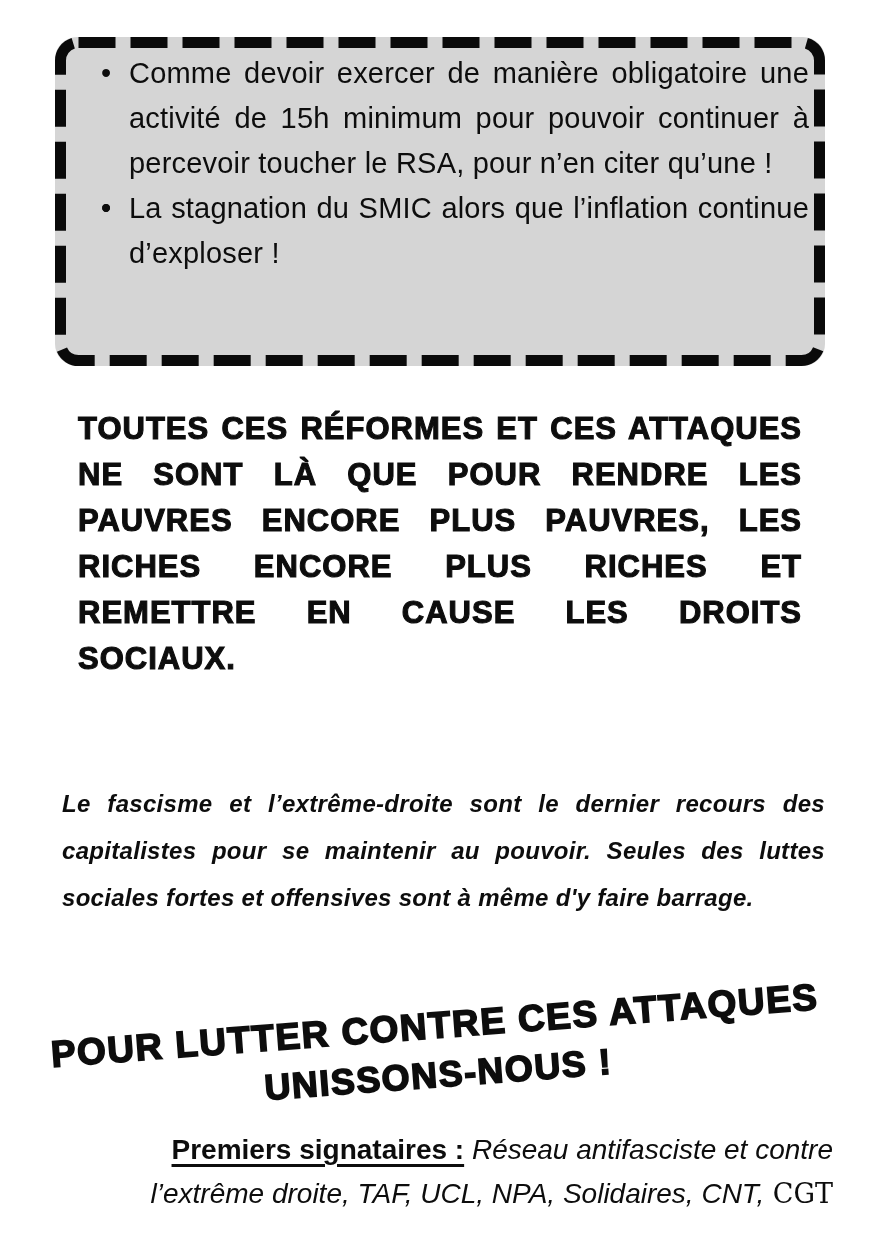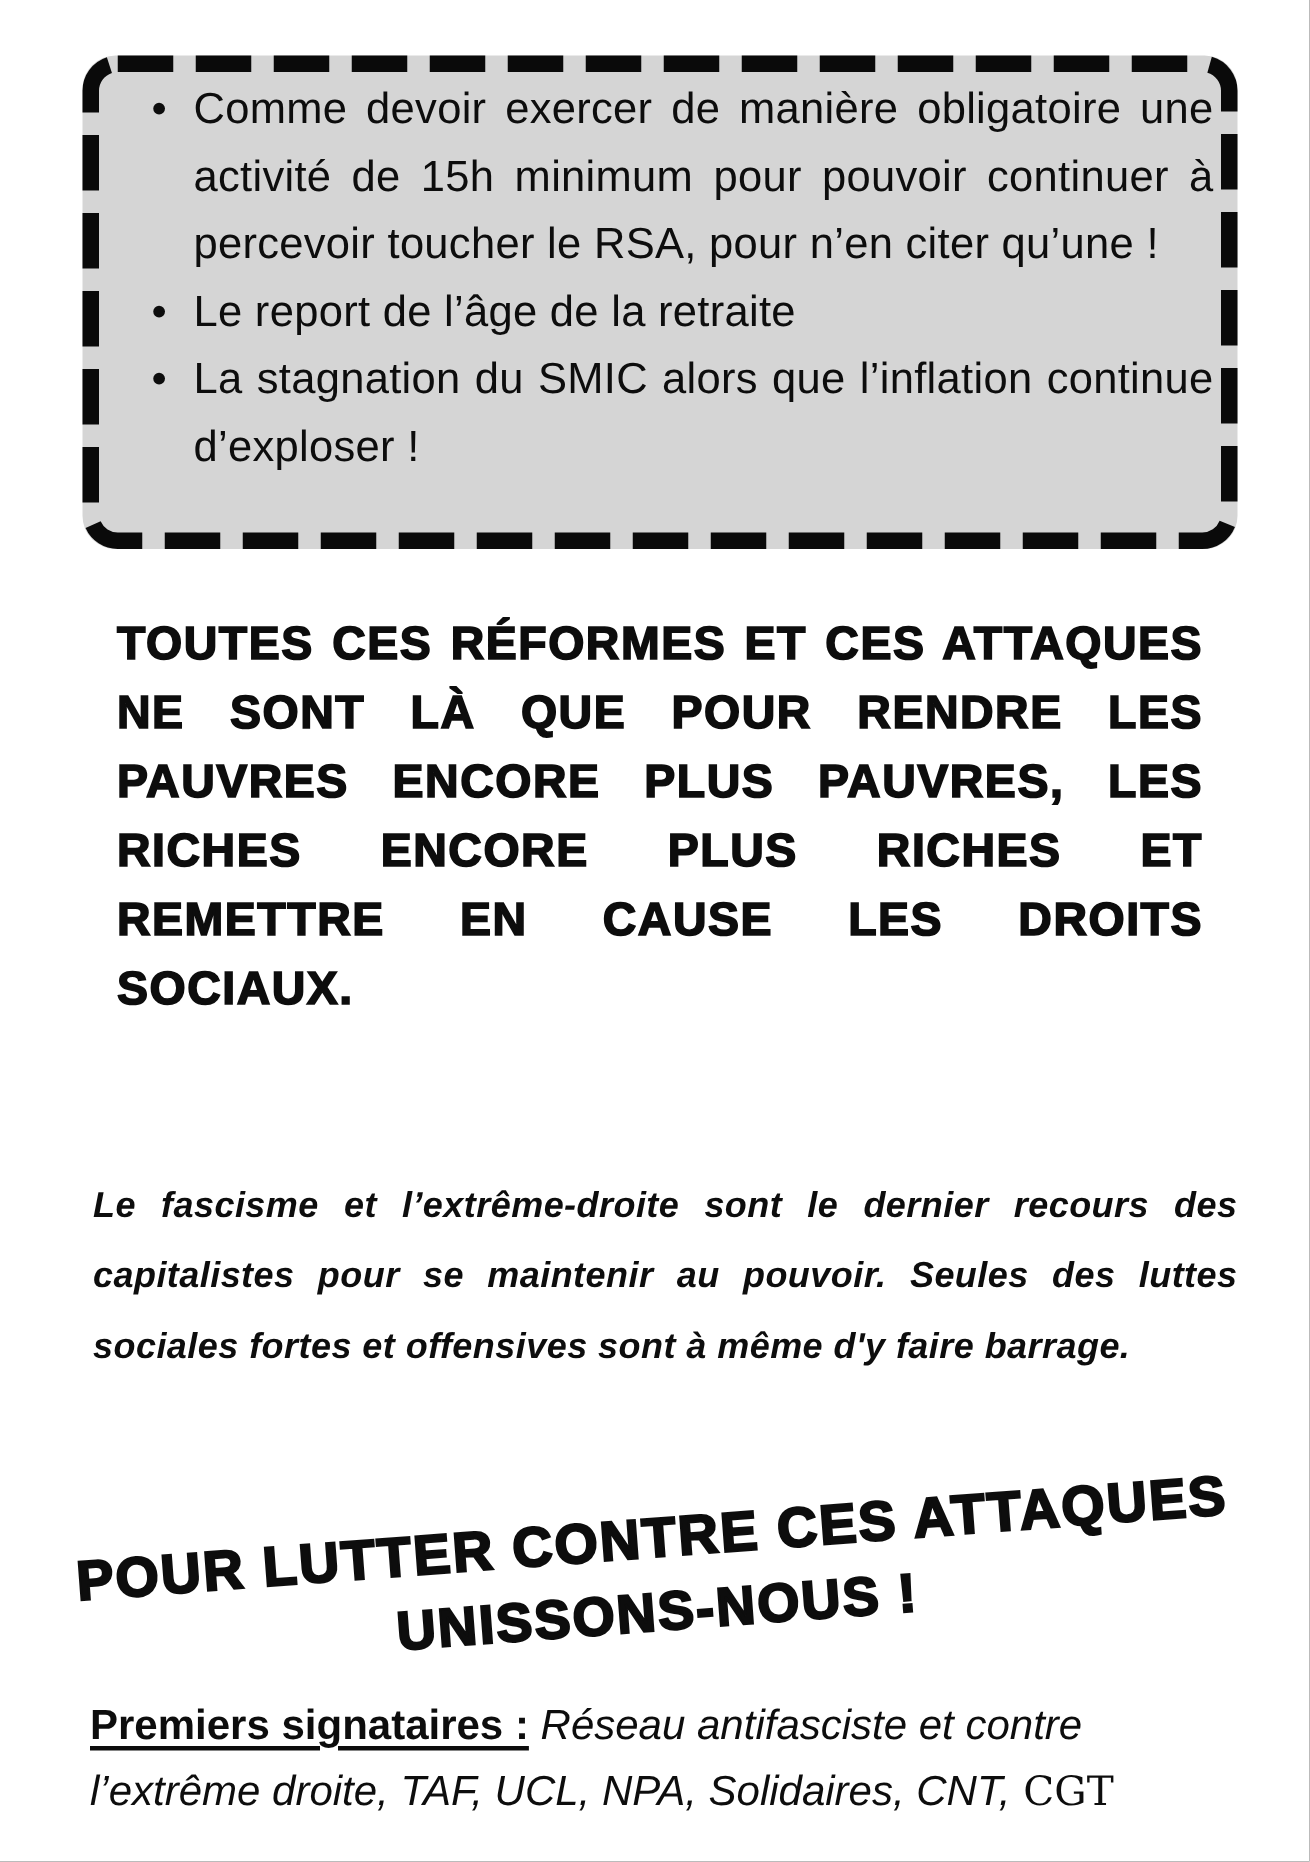--- a/index.html
+++ b/index.html
@@ -77,21 +77,21 @@
     -webkit-text-stroke:1.6px #0d0d0d;
     letter-spacing:1.5px;
   }
   .cta-line1{font-size:37px;line-height:48px;}
   .cta-line2{font-size:36px;line-height:50px;}
 
   
   .signatories{
     position:absolute;left:60px;right:40px;top:1128px;
     margin:0;
-    text-align:left;
+    text-align:right;
     font-size:28px;line-height:44px;
   }
   .sig-label{
     font-weight:bold;
     text-decoration:underline;
     text-decoration-thickness:3px;
     text-underline-offset:5px;
   }
   .sig-names{font-style:italic;}
   .sig-cgt{font-family:"DejaVu Serif","Liberation Serif",serif;font-size:27px;}
@@ -130,21 +130,20 @@
     <svg class="dash-border" width="770" height="329" aria-hidden="true">
       <rect x="5.5" y="5.5" width="759" height="318" rx="18" ry="18" fill="none" stroke="#0a0a0a" stroke-width="11" stroke-dasharray="37 15"></rect>
     </svg>
     <ul class="demands-list">
       <li class="demand-item">
         <span class="bullet">•</span>
         <span>Comme devoir exercer de manière obligatoire une activité de 15h minimum pour pouvoir continuer à percevoir toucher le RSA, pour n’en citer qu’une !</span>
       </li>
       <li class="demand-item">
         <span class="bullet">•</span>
-        <span>Le report de l’âge de la retraite</span>
       </li>
       <li class="demand-item">
         <span class="bullet">•</span>
         <span>La stagnation du SMIC alors que l’inflation continue d’exploser !</span>
       </li>
     </ul>
   </div>
 
   <p class="statement">TOUTES CES RÉFORMES ET CES ATTAQUES NE SONT LÀ QUE POUR RENDRE LES PAUVRES ENCORE PLUS PAUVRES, LES RICHES ENCORE PLUS RICHES ET REMETTRE EN CAUSE LES DROITS SOCIAUX.</p>
 

